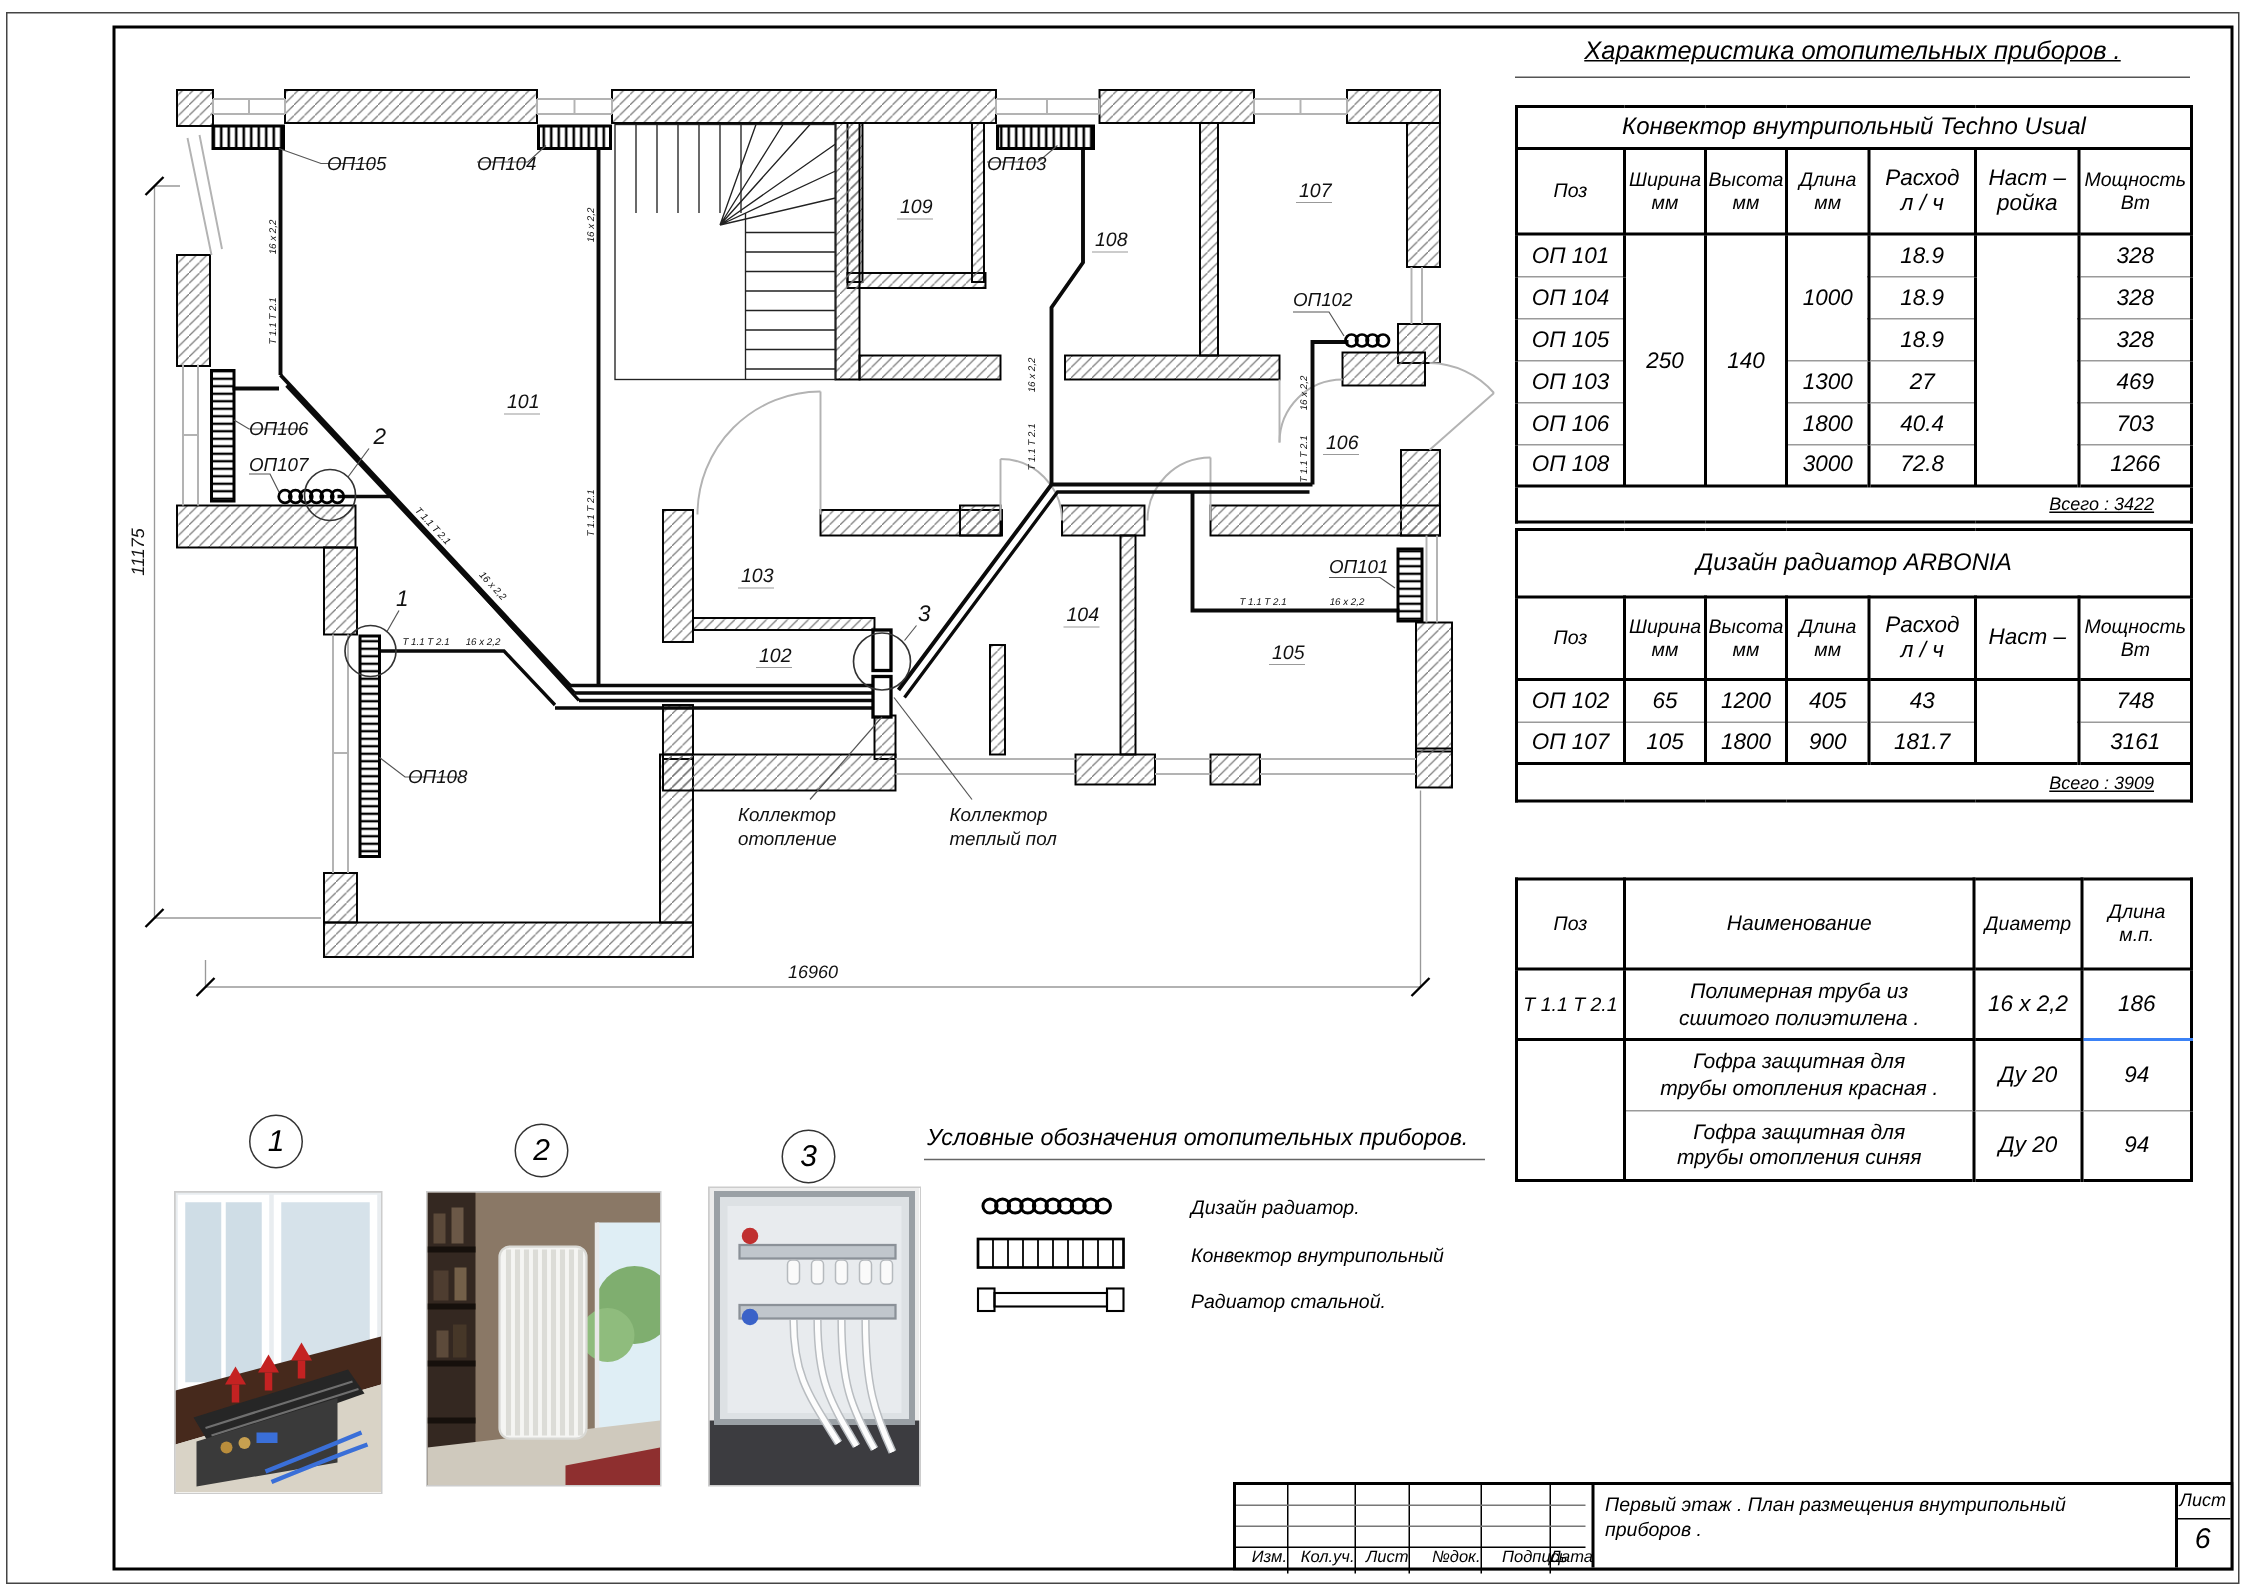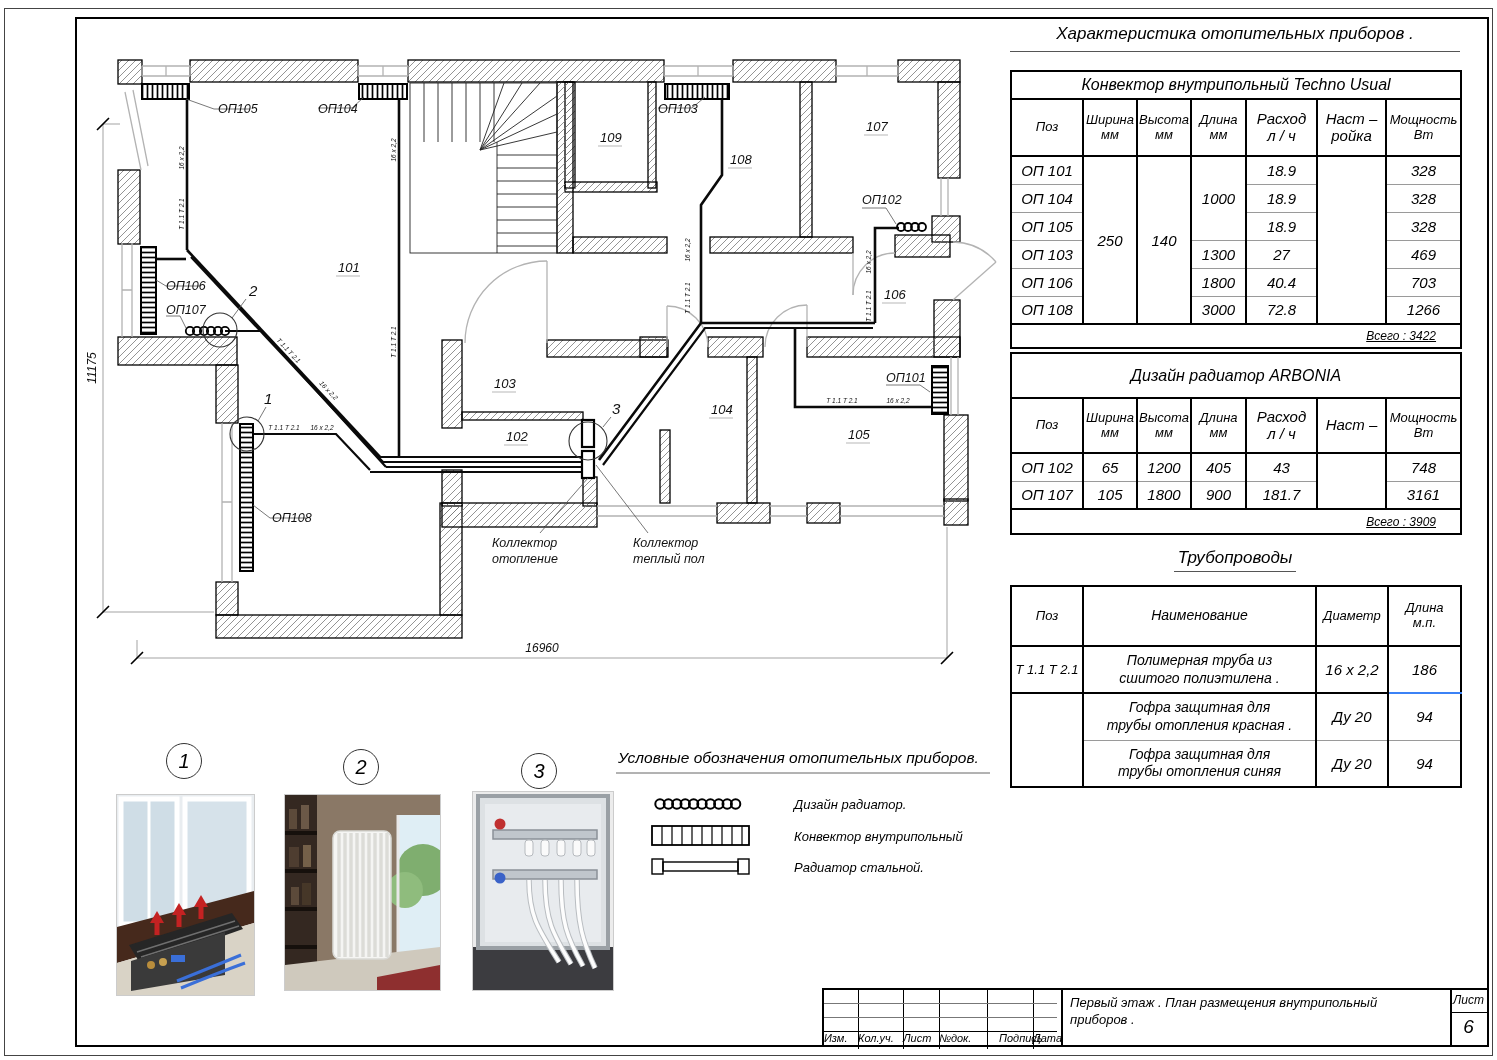--- a/index.html
+++ b/index.html
@@ -28,21 +28,21 @@
   
   .callout-circle{width:34px;height:34px;border:1.6px solid #333;border-radius:50%;
       display:flex;align-items:center;justify-content:center;font-style:italic;font-size:20px;background:#fff;}
   .photo{box-shadow:0 0 0 1px #ccc;}
 
   
   .tblock{left:822px;top:988px;width:667px;height:59px;border:2px solid #000;box-sizing:border-box;background:#fff;}
   .tblock .vline{position:absolute;top:0;bottom:0;width:0;border-left:1px solid #000;}
   .tblock .vline.heavy{border-left:2px solid #000;}
   .tblock .hline{position:absolute;left:0;width:233px;height:0;border-top:1px solid #777;}
-  .tblock .cell-label{position:absolute;top:41px;height:14px;font-style:italic;font-size:11px;text-align:left;line-height:14px;}
+  .tblock .cell-label{position:absolute;top:41px;height:14px;font-style:italic;font-size:11px;text-align:right;line-height:14px;}
   .tblock .tb-title{position:absolute;left:246px;top:4px;width:370px;font-style:italic;font-size:13px;line-height:17px;}
   .tblock .sheet-label{position:absolute;left:626px;top:3px;width:37px;text-align:center;font-style:italic;font-size:12px;}
   .tblock .sheet-no{position:absolute;left:626px;top:26px;width:37px;text-align:center;font-style:italic;font-size:19px;}
   .tblock .sheet-div{position:absolute;left:626px;top:22px;width:37px;border-top:1px solid #000;}
 </style>
 </head>
 <body>
 
 <div class="page">
 
@@ -249,21 +249,21 @@
         <text x="690" y="250" transform="rotate(-90 690,250)" text-anchor="middle">16 х 2,2</text>
         <text x="690" y="298" transform="rotate(-90 690,298)" text-anchor="middle">Т 1.1 Т 2.1</text>
         <text x="871" y="262" transform="rotate(-90 871,262)" text-anchor="middle">16 х 2,2</text>
         <text x="871" y="306" transform="rotate(-90 871,306)" text-anchor="middle">Т 1.1 Т 2.1</text>
         <text x="842" y="403" text-anchor="middle">Т 1.1 Т 2.1</text>
         <text x="898" y="403" text-anchor="middle">16 х 2,2</text>
       </g>
     </g>
   </svg>
 
-  <div class="abs sec-title full" style="left:1010px;top:24px;width:450px;">Характеристика отопительных приборов .</div>
+  <div class="abs sec-title full" style="left:1010px;top:24px;width:450px;text-decoration:underline;">Характеристика отопительных приборов .</div>
 
   <table class="abs spec" style="left:1010px;top:70px;width:450px;">
     <colgroup>
         <col style="width:72px">
         <col style="width:54px">
         <col style="width:54px">
         <col style="width:55px">
         <col style="width:71px">
         <col style="width:69px">
         <col style="width:75px">
@@ -399,23 +399,20 @@
       <td>900</td>
       <td>181.7</td>
       <td>3161</td>
     </tr>
     <tr class="t-foot" style="height:25px">
           <td colspan="7">Всего :  3909</td>
         </tr>
   </tbody>
     </table>
 
-  <div class="abs sec-title" style="left:1010px;top:548px;width:450px;">
-    <span class="uline">Трубопроводы</span>
-  </div>
 
   <table class="abs spec" style="left:1010px;top:585px;width:450px;">
     <colgroup>
         <col style="width:72px">
         <col style="width:233px">
         <col style="width:72px">
         <col style="width:73px">
       </colgroup>
     <tbody>
         <tr class="t-head" style="height:60px">

